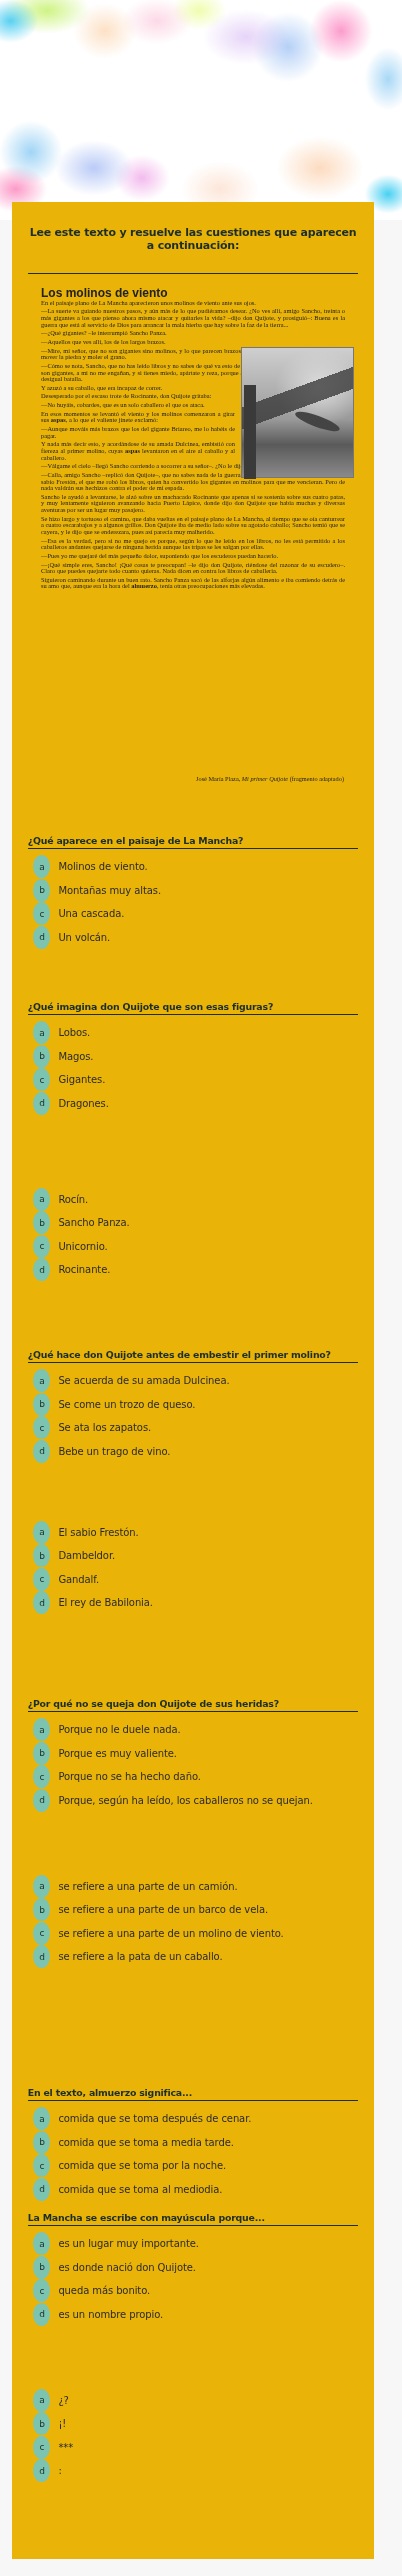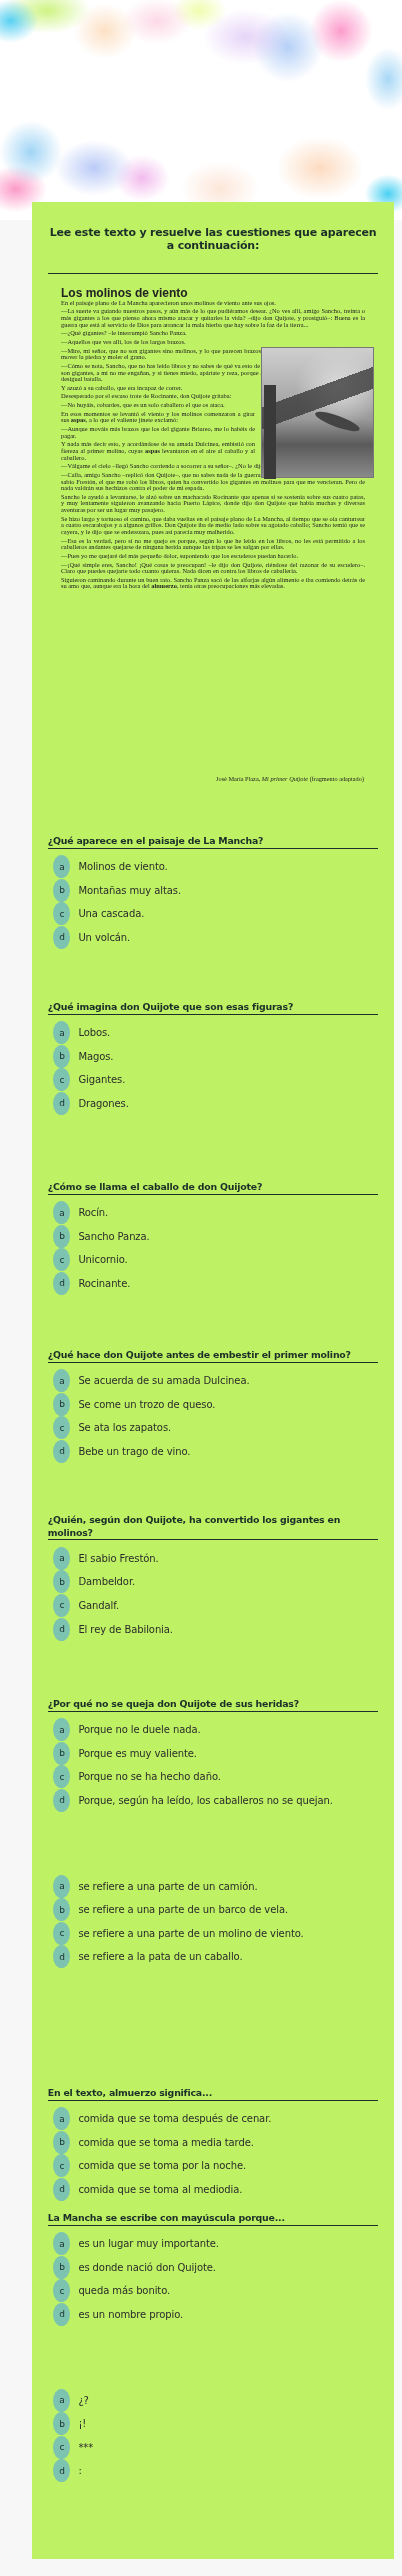--- a/index.html
+++ b/index.html
@@ -27,22 +27,22 @@
       radial-gradient(ellipse 42px 42px at 31px 152px, rgba(110,190,240,0.65), transparent 75%),
       radial-gradient(ellipse 42px 31px at 15.7px 189px, rgba(250,100,170,0.65), transparent 75%),
       radial-gradient(ellipse 52px 37px at 94px 168px, rgba(130,160,240,0.55), transparent 75%),
       radial-gradient(ellipse 37px 31px at 142px 178px, rgba(230,120,220,0.5), transparent 75%),
       radial-gradient(ellipse 52px 37px at 220px 189px, rgba(250,200,170,0.45), transparent 75%),
       radial-gradient(ellipse 58px 42px at 320px 168px, rgba(250,190,140,0.55), transparent 75%),
       radial-gradient(ellipse 31px 26px at 388px 194px, rgba(40,200,240,0.85), transparent 75%),
       #ffffff;
   }
   .card {
-    position: absolute; left: 32px; top: 202px; width: 362px; height: 2357px;
-    background: #bef264;
+    position: absolute; left: 12px; top: 202px; width: 362px; height: 2357px;
+    background: #eab308;
   }
   .main-title {
     position: absolute; left: 15.7px; right: 15.7px; top: 23.6px;
     text-align: center; font-size: 11px; line-height: 13.6px; color: #1c2e28;
     font-family: "DejaVu Sans", sans-serif; letter-spacing: -0.2px;
   }
   .rule { position: absolute; left: 15.7px; right: 15.7px; height: 0.8px; background: #1d2f2a; }
   .passage {
     position: absolute; left: 29px; width: 304px; top: 88px;
     font-family: "Liberation Serif", serif; font-size: 6.4px; line-height: 6.6px; color: #222;
@@ -178,21 +178,20 @@
             <span class="bubble">c</span>
             <span class="opt-text">Gigantes.</span>
           </div>
           <div class="option">
             <span class="bubble">d</span>
             <span class="opt-text">Dragones.</span>
           </div>
         </div>
       </div>
       <div class="question" style="top: 979px;">
-        <h3 class="q-title">¿Cómo se llama el caballo de don Quijote?</h3>
         <div class="options">
           <div class="option">
             <span class="bubble">a</span>
             <span class="opt-text">Rocín.</span>
           </div>
           <div class="option">
             <span class="bubble">b</span>
             <span class="opt-text">Sancho Panza.</span>
           </div>
           <div class="option">
@@ -220,21 +219,20 @@
             <span class="bubble">c</span>
             <span class="opt-text">Se ata los zapatos.</span>
           </div>
           <div class="option">
             <span class="bubble">d</span>
             <span class="opt-text">Bebe un trago de vino.</span>
           </div>
         </div>
       </div>
       <div class="question" style="top: 1312px;">
-        <h3 class="q-title">¿Quién, según don Quijote, ha convertido los gigantes en molinos?</h3>
         <div class="options">
           <div class="option">
             <span class="bubble">a</span>
             <span class="opt-text">El sabio Frestón.</span>
           </div>
           <div class="option">
             <span class="bubble">b</span>
             <span class="opt-text">Dambeldor.</span>
           </div>
           <div class="option">

